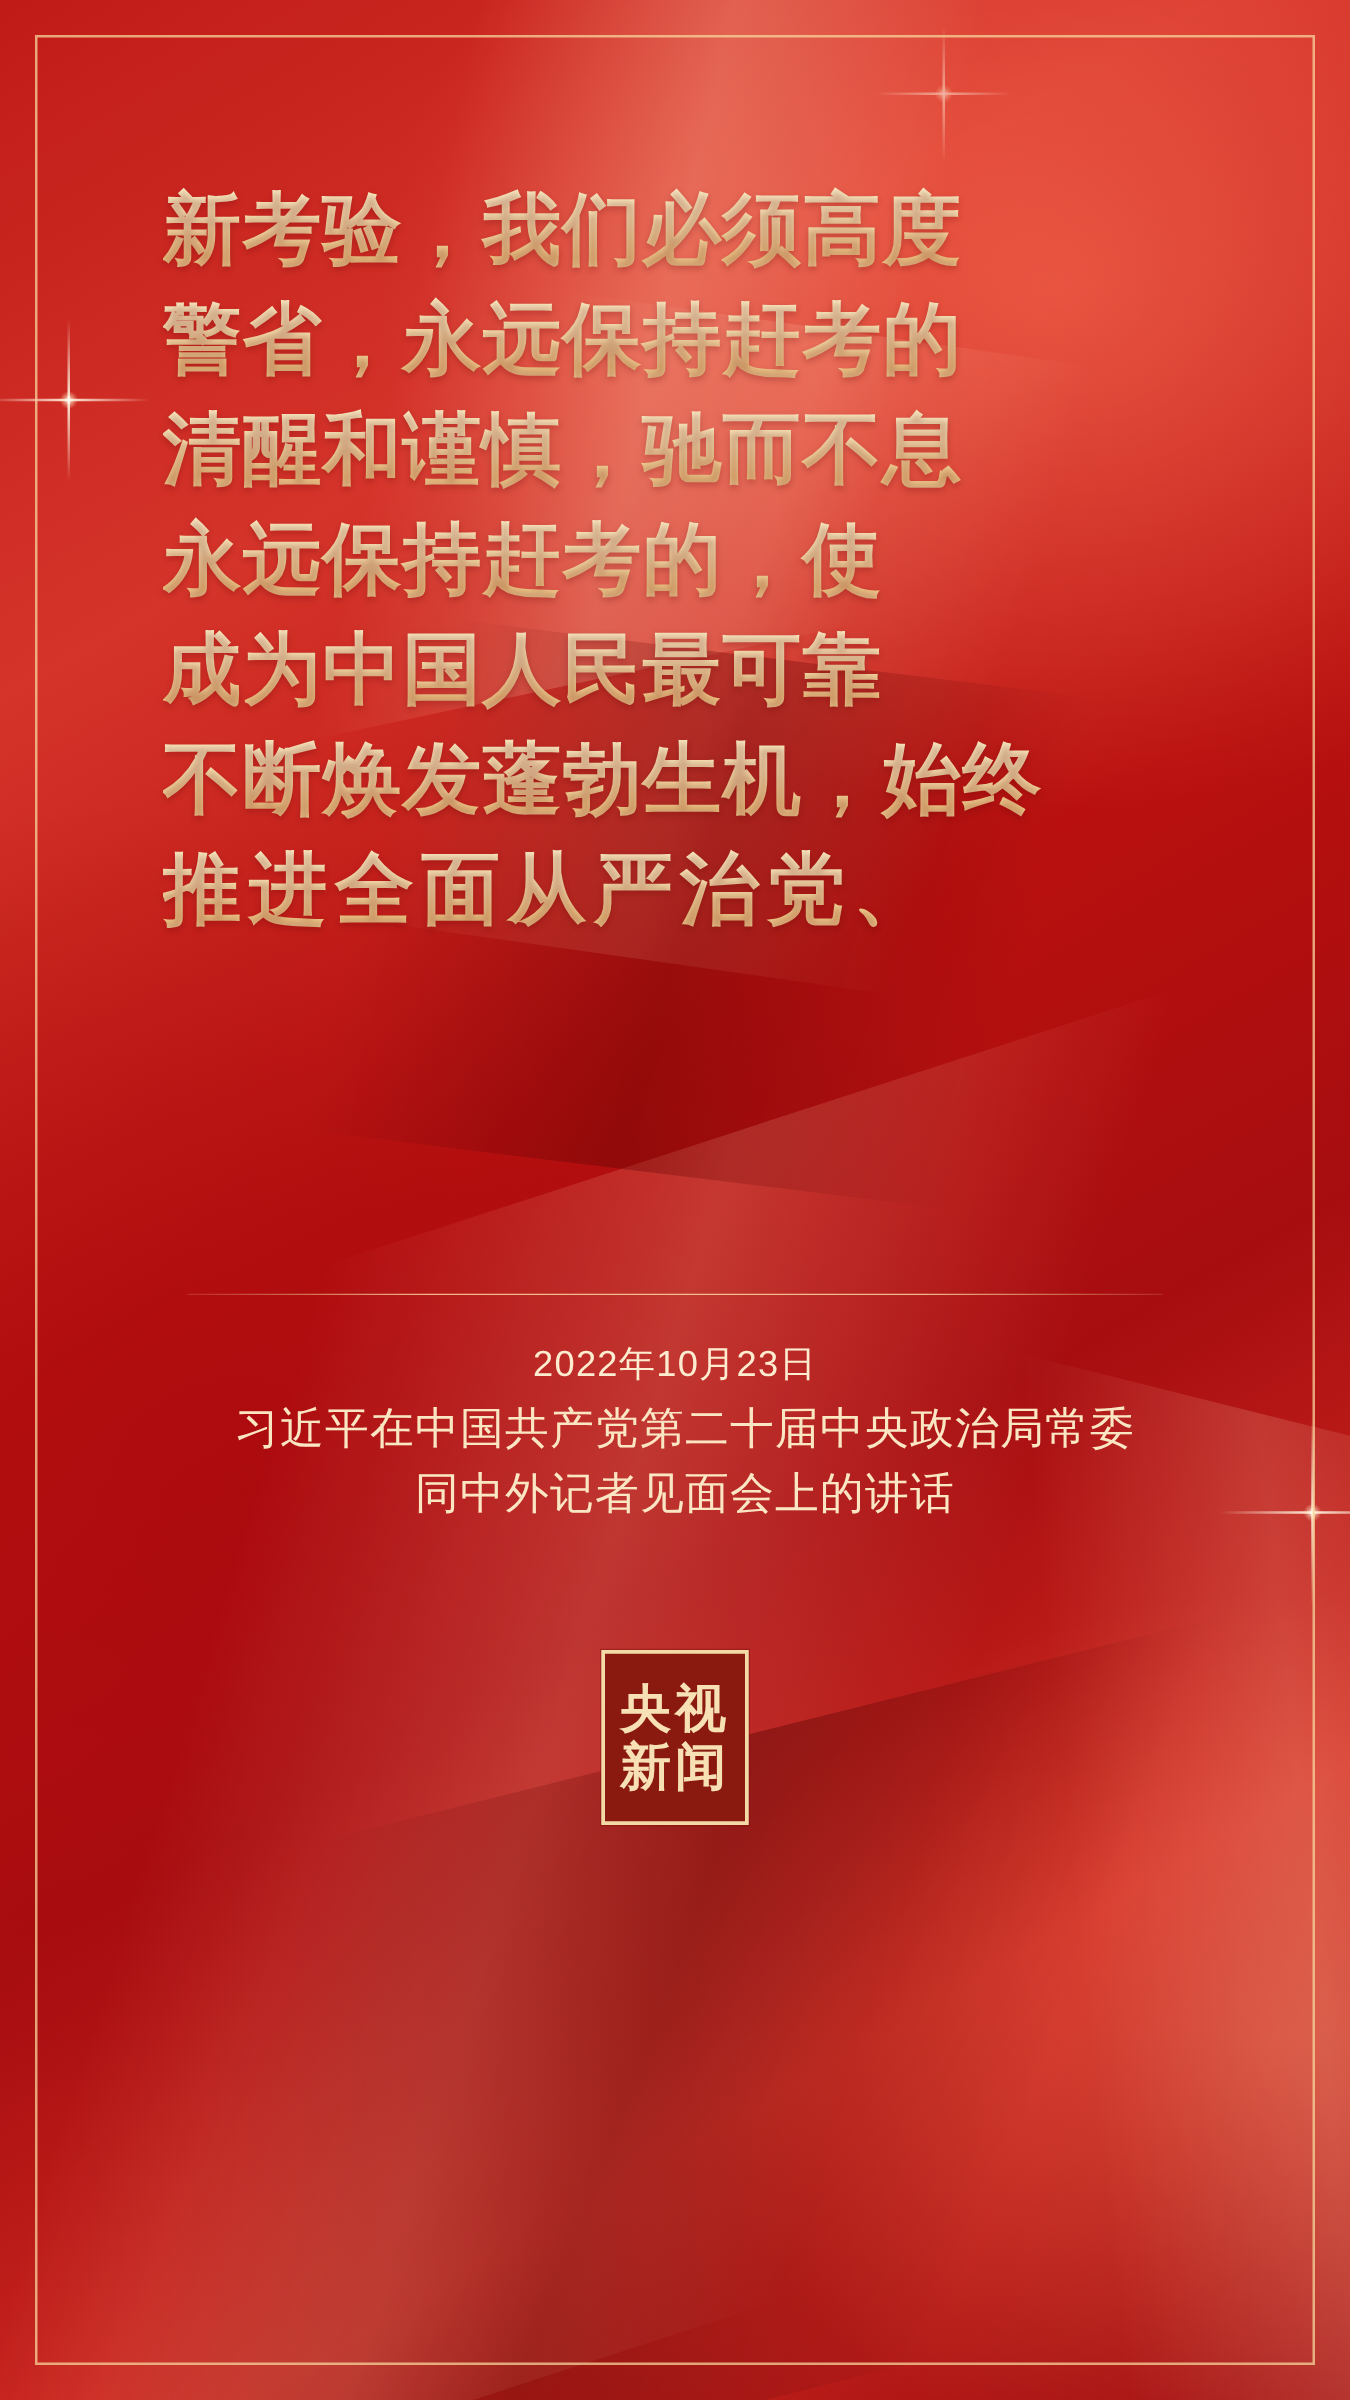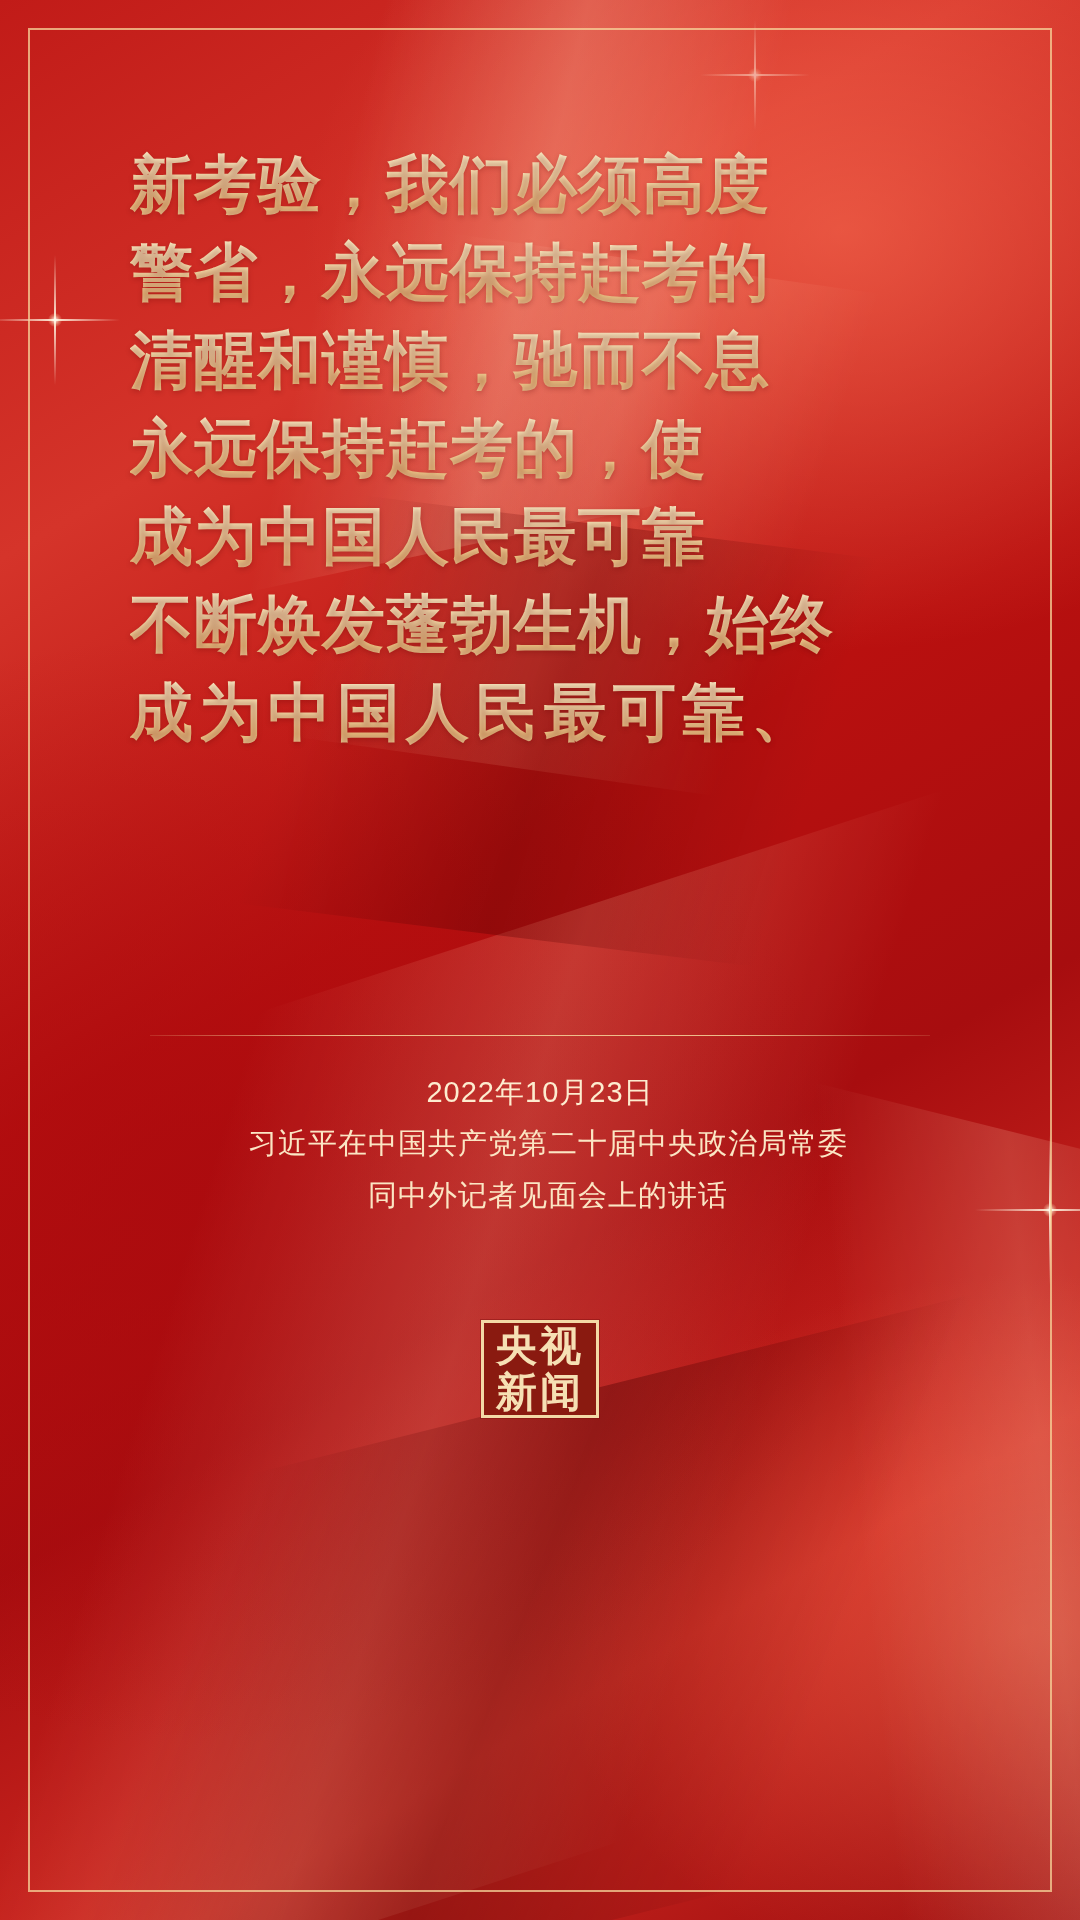--- a/index.html
+++ b/index.html
@@ -138,35 +138,35 @@
     text-align: center;
     color: #fbe9c9;
   }
   .attrib .date {
     font-size: 29px;
     line-height: 50px;
     letter-spacing: 1px;
     color: #fdeccf;
   }
   .attrib .src {
-    font-size: 29px;
+    font-size: 35px;
     line-height: 52px;
     letter-spacing: 1px;
     color: #fbe6c4;
     margin-left: 16px;
   }
 
   
   .logo {
     position: absolute;
     left: 50%;
     top: 1320px;
     transform: translateX(-50%);
     width: 118px;
-    height: 98px;
+    height: 140px;
     background: #8a1a10;
     border: 3px solid #f3d9a6;
     box-sizing: border-box;
     display: flex;
     flex-direction: column;
     align-items: center;
     justify-content: center;
     box-shadow: 0 0 0 1px rgba(120,10,10,0.4);
   }
   .logo .l1, .logo .l2 {
@@ -208,21 +208,21 @@
 
   <div class="frame"></div>
 
   <div class="quote">
     <div class="quote-line">新考验，我们必须高度</div>
     <div class="quote-line">警省，永远保持赶考的</div>
     <div class="quote-line">清醒和谨慎，驰而不息</div>
     <div class="quote-line">永远保持赶考的，使</div>
     <div class="quote-line">成为中国人民最可靠</div>
     <div class="quote-line">不断焕发蓬勃生机，始终</div>
-    <div class="quote-line wide">成为中国人民最可靠、</div>
+    <div class="quote-line wide">推进全面从严治党、</div>
   </div>
 
   <div class="divider"></div>
 
   <div class="attrib">
     <div class="date">2022年10月23日</div>
     <div class="src">习近平在中国共产党第二十届中央政治局常委</div>
     <div class="src">同中外记者见面会上的讲话</div>
   </div>
 

